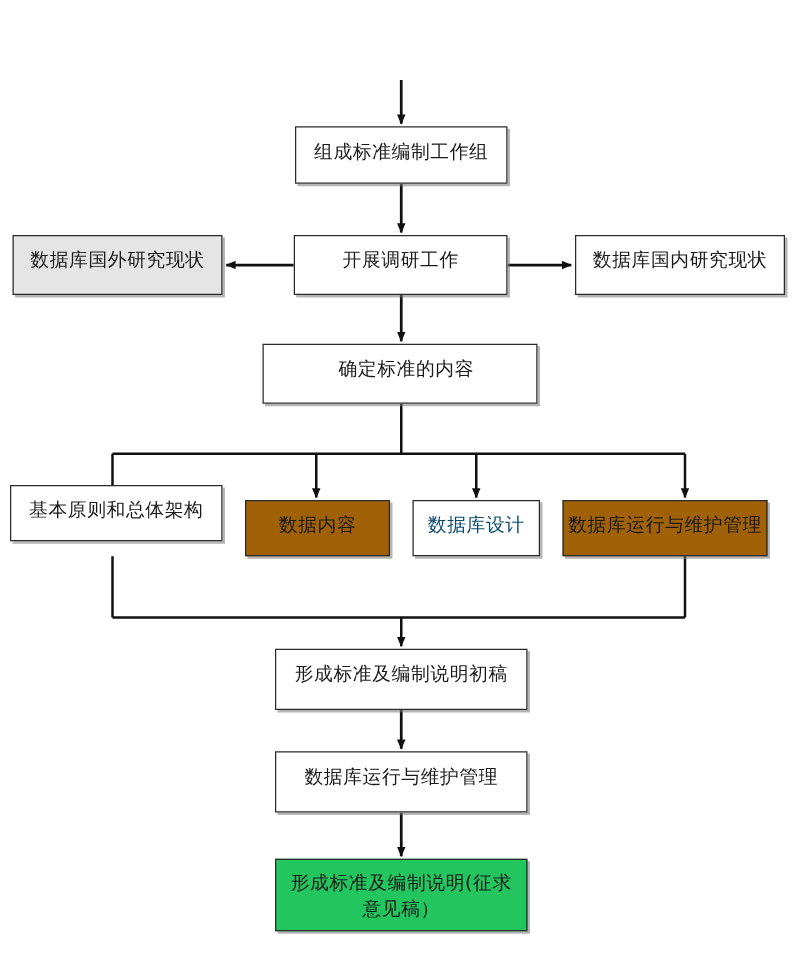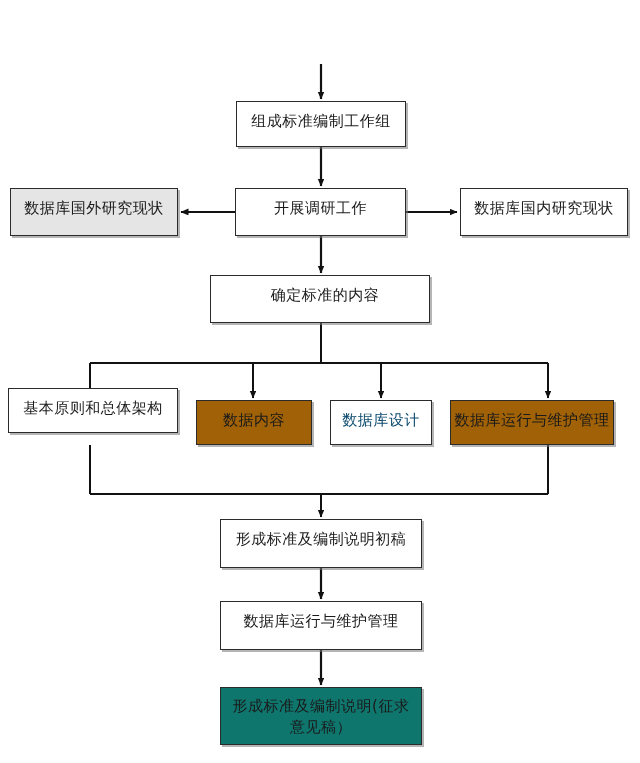--- a/index.html
+++ b/index.html
@@ -132,18 +132,18 @@
   </div>
   <div class="node" style="left: 450px; top: 400px; width: 164px; height: 45px; border-color: rgb(43, 43, 43); background: #a16207;">
     <span class="label" style="color: rgb(26, 26, 26);">数据库运行与维护管理</span>
   </div>
   <div class="node" style="left: 220px; top: 519px; width: 202px; height: 49px; border-color: rgb(43, 43, 43); background: rgb(255, 255, 255);">
     <span class="label" style="color: rgb(26, 26, 26);">形成标准及编制说明初稿</span>
   </div>
   <div class="node" style="left: 220px; top: 601px; width: 202px; height: 49px; border-color: rgb(43, 43, 43); background: rgb(255, 255, 255);">
     <span class="label" style="color: rgb(26, 26, 26);">数据库运行与维护管理</span>
   </div>
-  <div class="node two-line" style="left: 220px; top: 687px; width: 202px; height: 58px; border-color: rgb(43, 43, 43); background: #0f766e;">
+  <div class="node two-line" style="left: 220px; top: 687px; width: 202px; height: 58px; border-color: rgb(43, 43, 43); background: #22c55e;">
     <span class="label" style="color: rgb(26, 26, 26);">形成标准及编制说明(征求
 意见稿）</span>
   </div>
 
 </div>
 
 </body></html>

